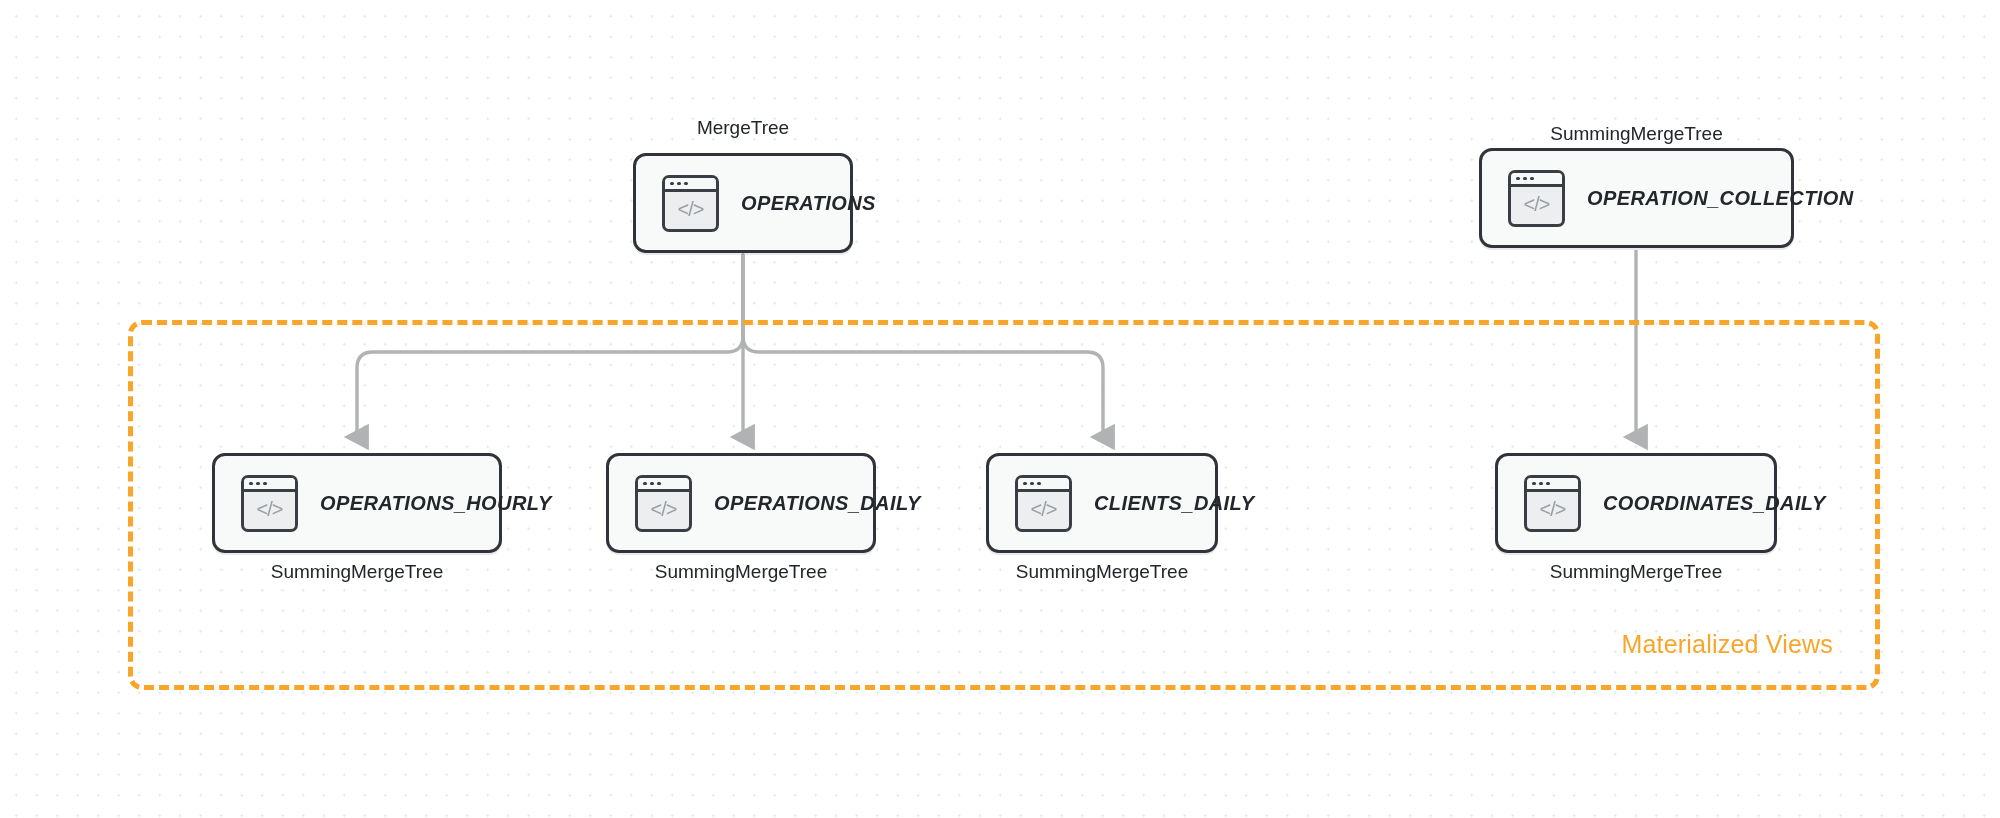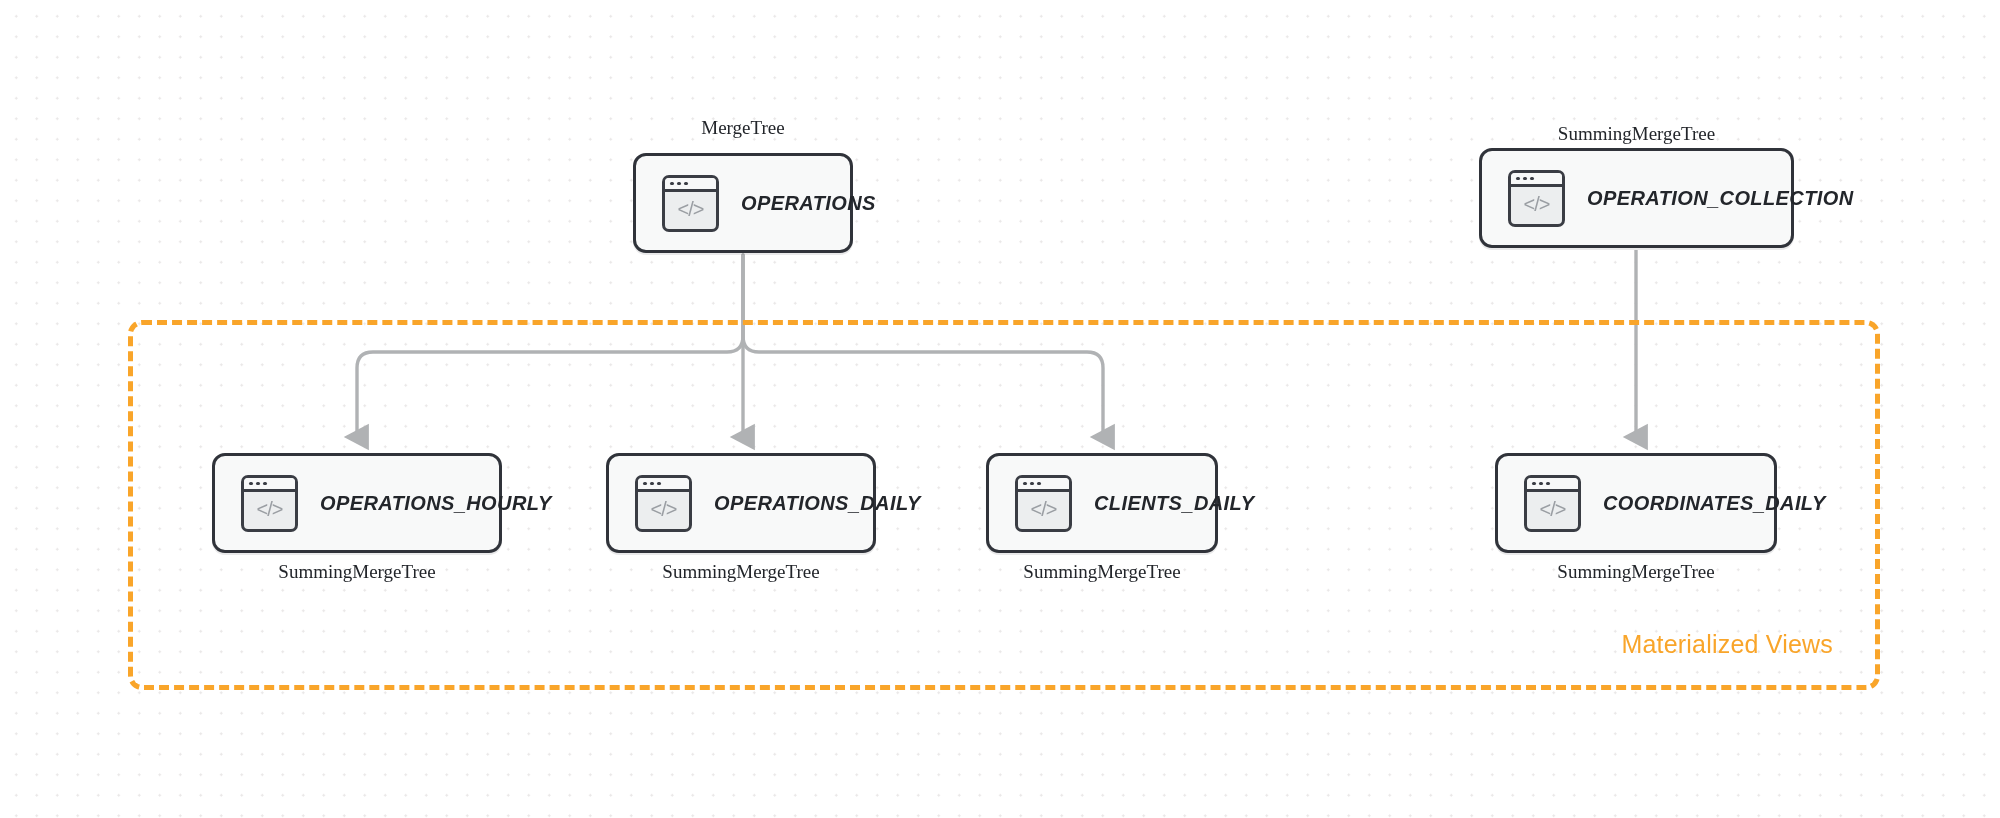--- a/index.html
+++ b/index.html
@@ -114,21 +114,20 @@
     letter-spacing: -1px;
   }
 
   
   .engine-label {
     position: absolute;
     font-size: 19px;
     color: #22252a;
     white-space: nowrap;
     text-align: center;
-    font-family: Liberation Serif, serif;
   }
 </style>
 </head>
 <body>
 
 <div id="canvas">
 
   <svg id="edges" viewBox="0 0 2000 818">
     <defs>
       <marker id="arrowhead" markerWidth="9" markerHeight="9" refX="4.5" refY="4.3" orient="auto" markerUnits="strokeWidth">

